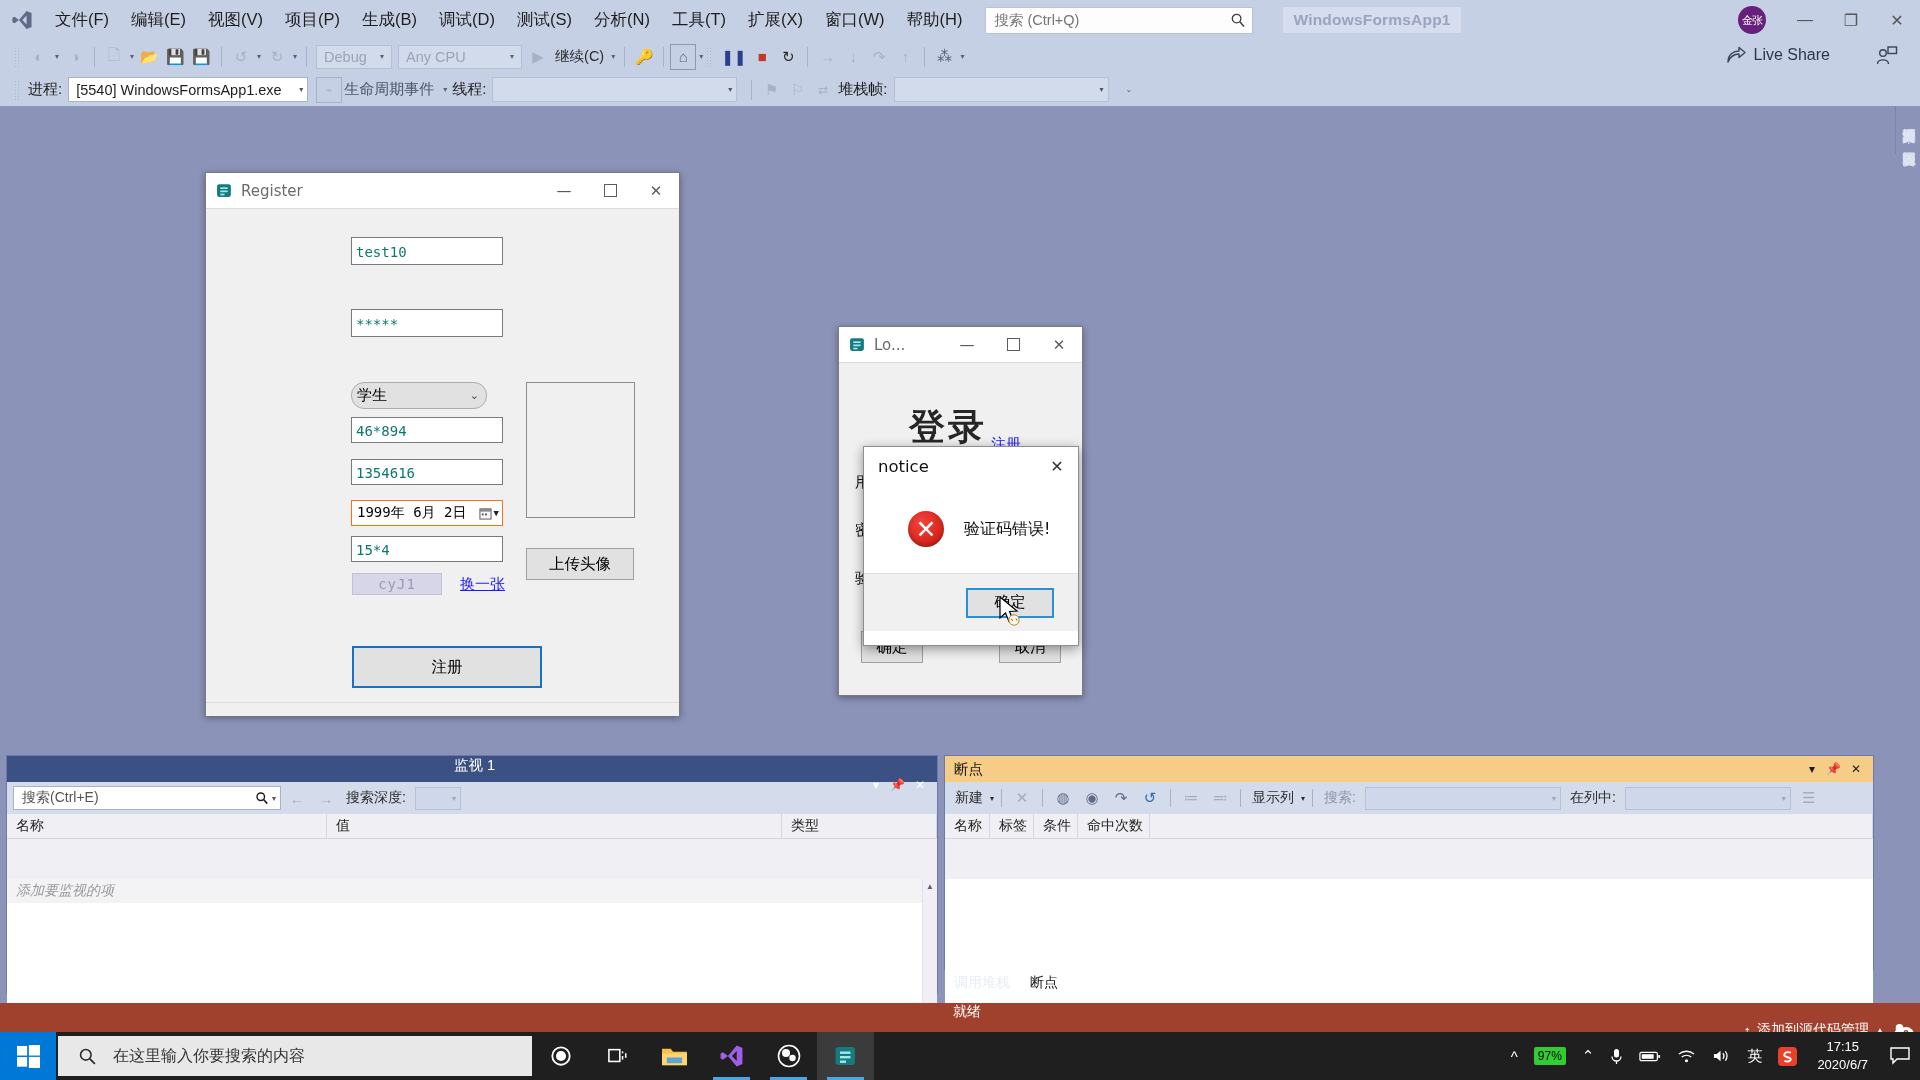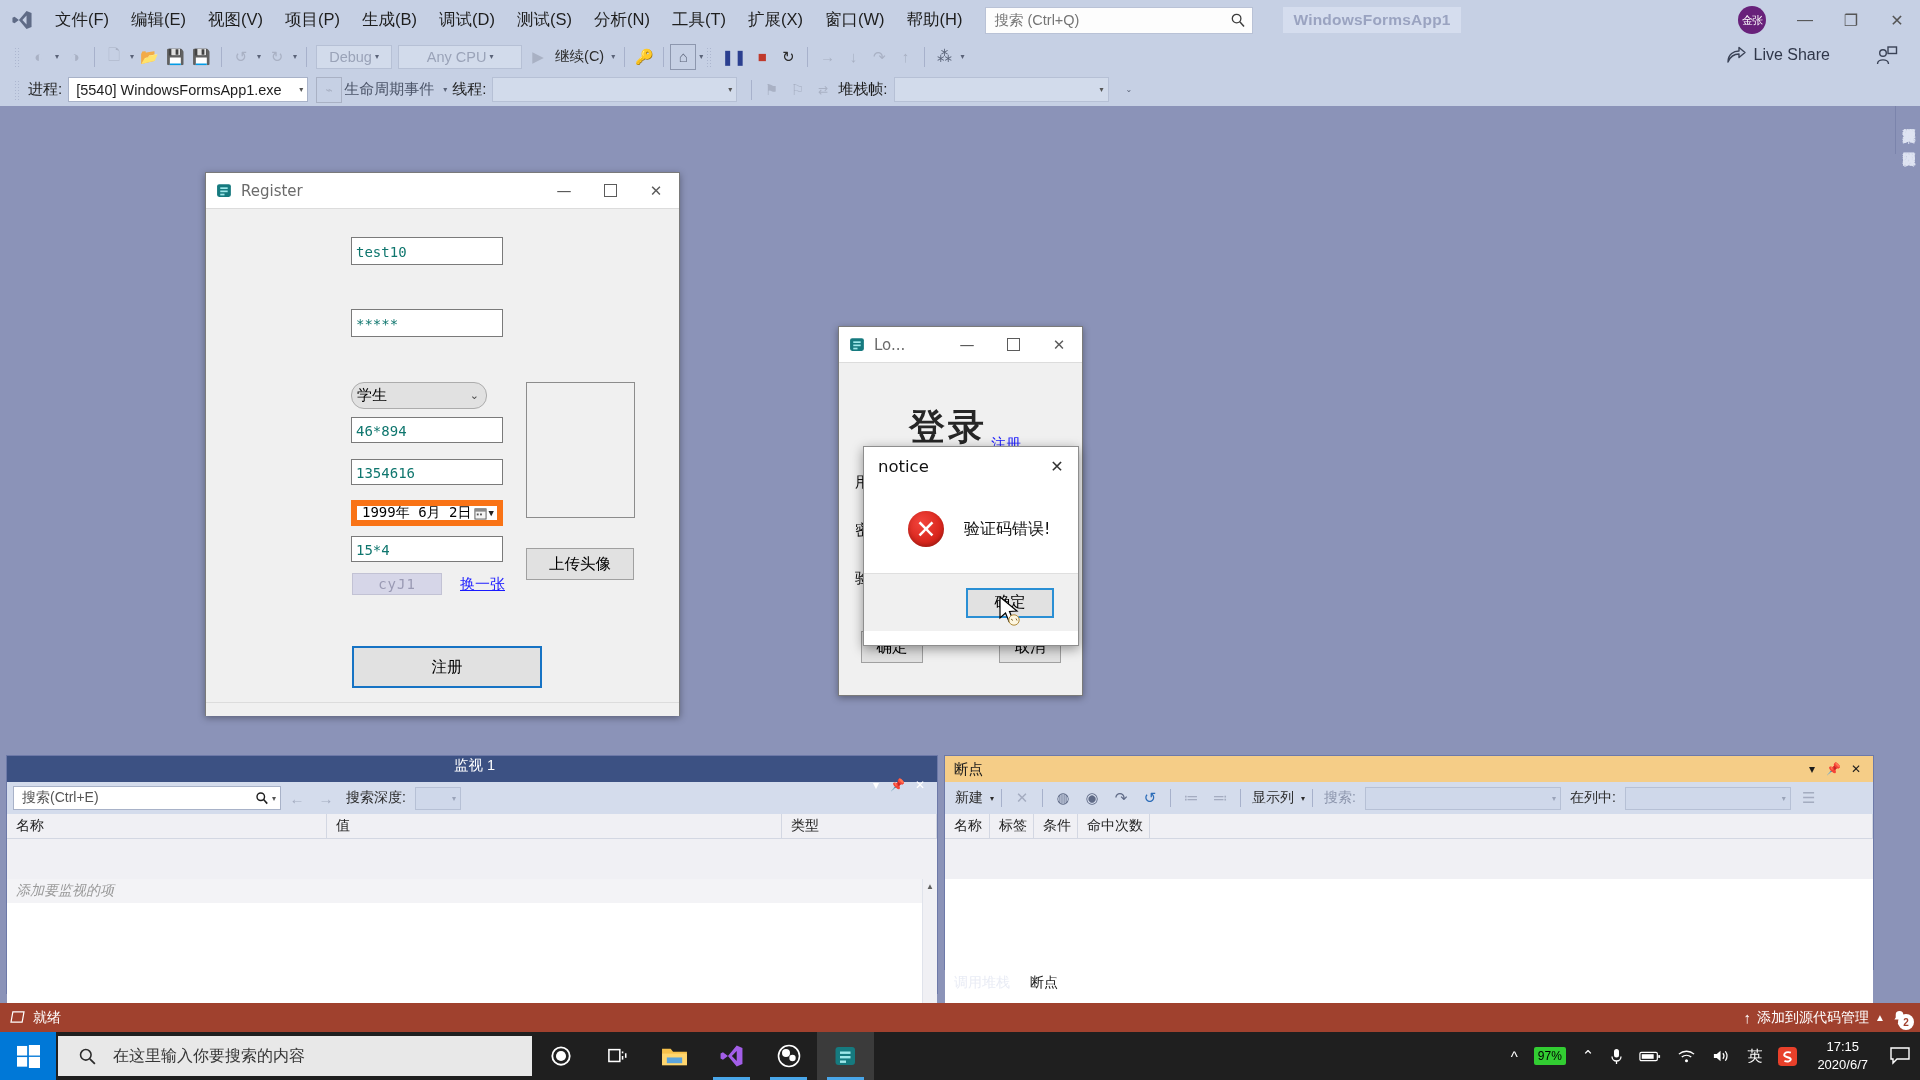--- a/index.html
+++ b/index.html
@@ -61,21 +61,21 @@
     background-size: 3px 3px; opacity: .85; }
   .tb-btn {
     height: 26px; min-width: 26px; display: flex; align-items: center; justify-content: center;
     color: #5a6378; font-size: 15px; padding: 0 3px; cursor: default;
   }
   .tb-btn.dis { color: #a9b1c4; }
   .tb-sep { width: 1px; height: 20px; background: #a7b1cb; margin: 0 6px; }
   .tb-caret { font-size: 8px; color: #5a6378; padding: 0 3px; }
   .tb-combo {
     height: 24px; min-width: 76px; background: #d2dbeb; border: 1px solid #b6c0d5;
-    display: flex; align-items: center; justify-content: center;
+    display: flex; align-items: center; justify-content: space-between;
     padding: 0 4px 0 7px; font-size: 14.5px; color: #9aa3b8; margin: 0 3px;
   }
   .tb-combo.wide { min-width: 124px; }
   .tb-label { font-size: 14.5px; color: #2b2b2b; padding: 0 4px; }
 
   
   .vs-toolbar2 {
     position: absolute; top: 73px; left: 0; width: 1920px; height: 33px;
     background: #c6d0e4; display: flex; align-items: center; padding-left: 14px;
   }
@@ -132,21 +132,21 @@
     font-size: 14px; font-family: "DejaVu Sans Mono", monospace;
     color: #0f766e; padding: 2px 0 0 4px; outline: none;
   }
   .fm-select {
     position: absolute; background: #e1e1e1; border: 1px solid #acacac;
     font-size: 15px; color: #000; display: flex; align-items: center;
     padding-left: 5px; justify-content: space-between;
   }
   .fm-select .chev { font-size: 11px; color: #4a4a4a; margin-right: 7px; }
   .fm-datebox {
-    position: absolute; background: #fff; border: 6px solid #f97316;
+    position: absolute; background: #fff; border: 1px solid #f97316;
     display: flex; align-items: center; justify-content: space-between;
     font-size: 14px; font-family: "DejaVu Sans Mono", monospace; color: #000;
     padding-left: 5px;
   }
   .fm-datebox .dicons { display: flex; align-items: center; margin-right: 3px; gap: 2px; }
   .fm-btn {
     position: absolute; background: #e1e1e1; border: 1px solid #a0a0a0;
     font-size: 15.5px; color: #000; display: flex; align-items: center;
     justify-content: center; cursor: default;
   }
@@ -263,21 +263,21 @@
     position: absolute; height: 25px; display: flex; align-items: flex-end;
     font-size: 14px;
   }
   .dtab { padding: 3px 10px 4px; cursor: default; color: #e9ecf5; }
   .dtab.active { background: #fff; color: #1b1b1b; }
 
   
   .vs-status {
     position: absolute; left: 0; bottom: 48px; width: 1920px; height: 29px;
     background: #a0412e; display: flex; align-items: center; color: #fff;
-    font-size: 14px; padding: 0 4px 0 10px;
+    font-size: 14px; padding: 0 4px 0 10px; flex-direction: column;
   }
   .vs-status .ready { margin-left: 8px; }
   .st-right { margin-left: auto; display: flex; align-items: center; gap: 6px; padding-right: 8px; }
   .bell-wrap { position: relative; display: flex; align-items: center; }
   .bell-badge {
     position: absolute; right: -6px; bottom: -4px; width: 16px; height: 16px;
     border-radius: 50%; background: #fff; color: #a0412e; font-size: 10px;
     display: flex; align-items: center; justify-content: center; font-weight: bold;
   }
 

